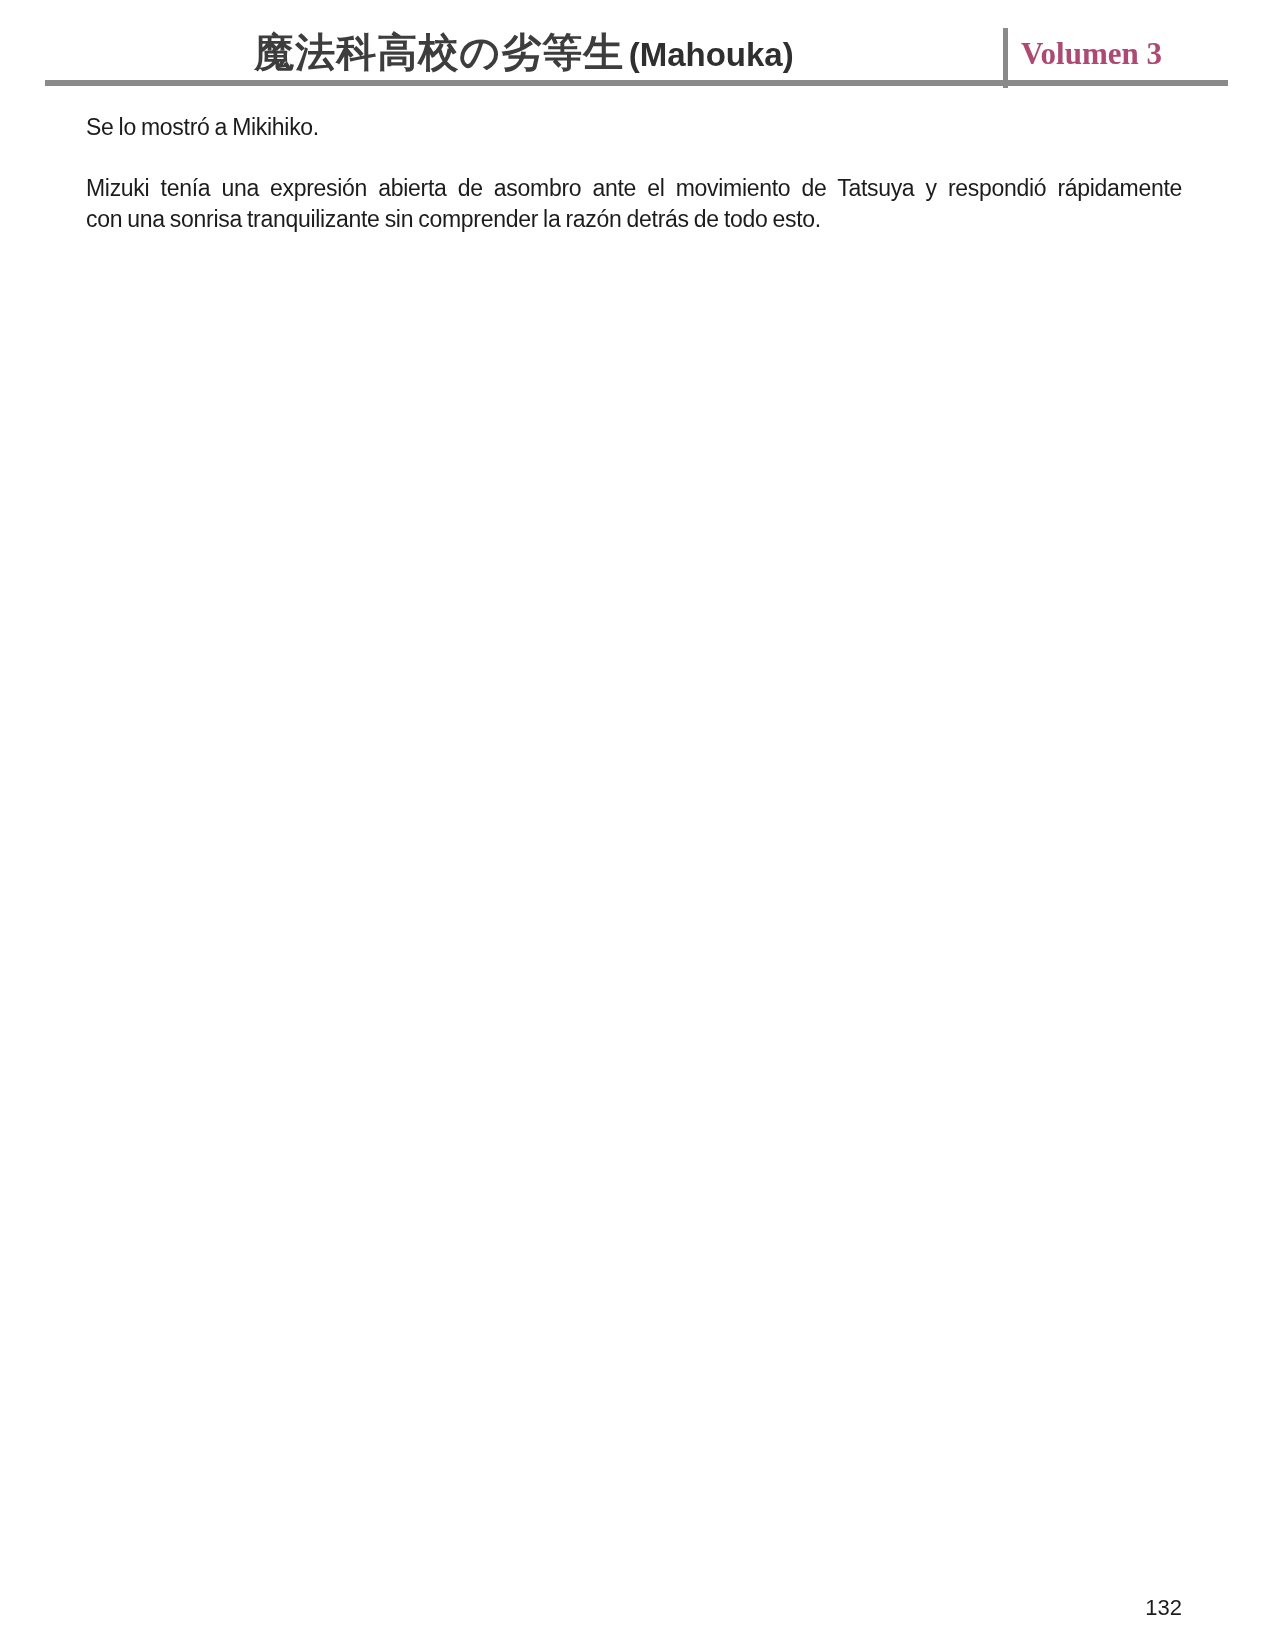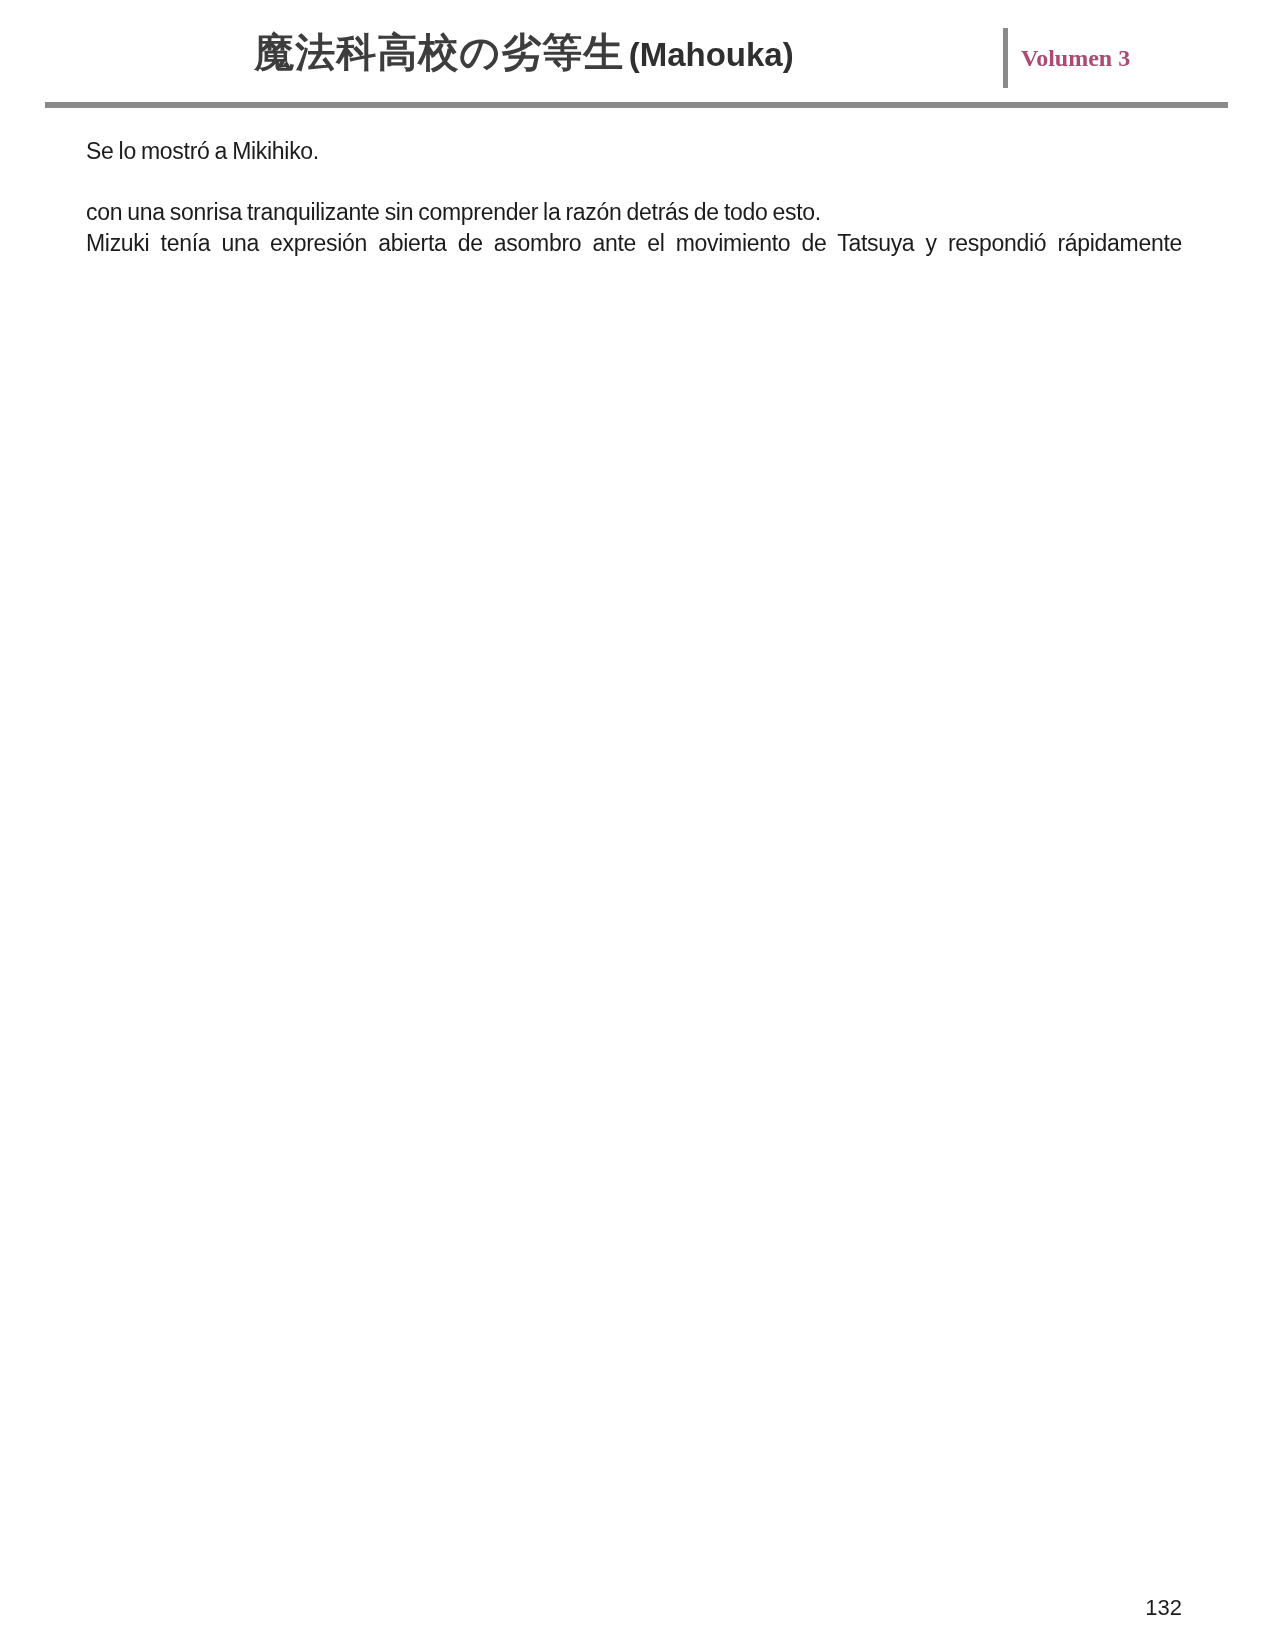--- a/index.html
+++ b/index.html
@@ -14,21 +14,21 @@
     color: #1c1c1c;
     overflow: hidden;
   }
 
   
   .header {
     position: absolute;
     top: 0;
     left: 45px;
     width: 1183px;
-    height: 108px;
+    height: 86px;
     border-bottom: 6px solid #8a8a8a;
   }
   .header-inner {
     display: flex;
     align-items: flex-end;
     height: 88px;
   }
   .title-cell {
     width: 958px;
     text-align: center;
@@ -52,29 +52,29 @@
     width: 5px;
     height: 60px;
     background: #8a8a8a;
     flex: none;
   }
   .volume-cell {
     padding-left: 13px;
     padding-bottom: 16px;
     font-family: "Liberation Serif", serif;
     font-weight: 700;
-    font-size: 24px;
+    font-size: 31px;
     color: #ad4a73;
     white-space: nowrap;
   }
 
   
   .content {
     position: absolute;
-    top: 136px;
+    top: 112px;
     left: 86px;
     width: 1096px;
     font-size: 23px;
     line-height: 31px;
     letter-spacing: -0.3px;
     word-spacing: -1px;
     color: #1c1c1c;
   }
   .paragraph { margin-bottom: 30px; }
   .line { text-align: left; }
@@ -106,20 +106,20 @@
       <div class="header-divider"></div>
       <div class="volume-cell">Volumen 3</div>
     </div>
   </div>
 
   <div class="content">
     <div class="paragraph">
       <div class="line">Se lo mostró a Mikihiko.</div>
     </div>
     <div class="paragraph">
+      <div class="line justified">Mizuki tenía una expresión abierta de asombro ante el movimiento de Tatsuya y respondió rápidamente</div>
       <div class="line">con una sonrisa tranquilizante sin comprender la razón detrás de todo esto.</div>
-      <div class="line justified">Mizuki tenía una expresión abierta de asombro ante el movimiento de Tatsuya y respondió rápidamente</div>
     </div>
   </div>
 
   <div class="page-number">132</div>
 
 </div>
 
 </body></html>

